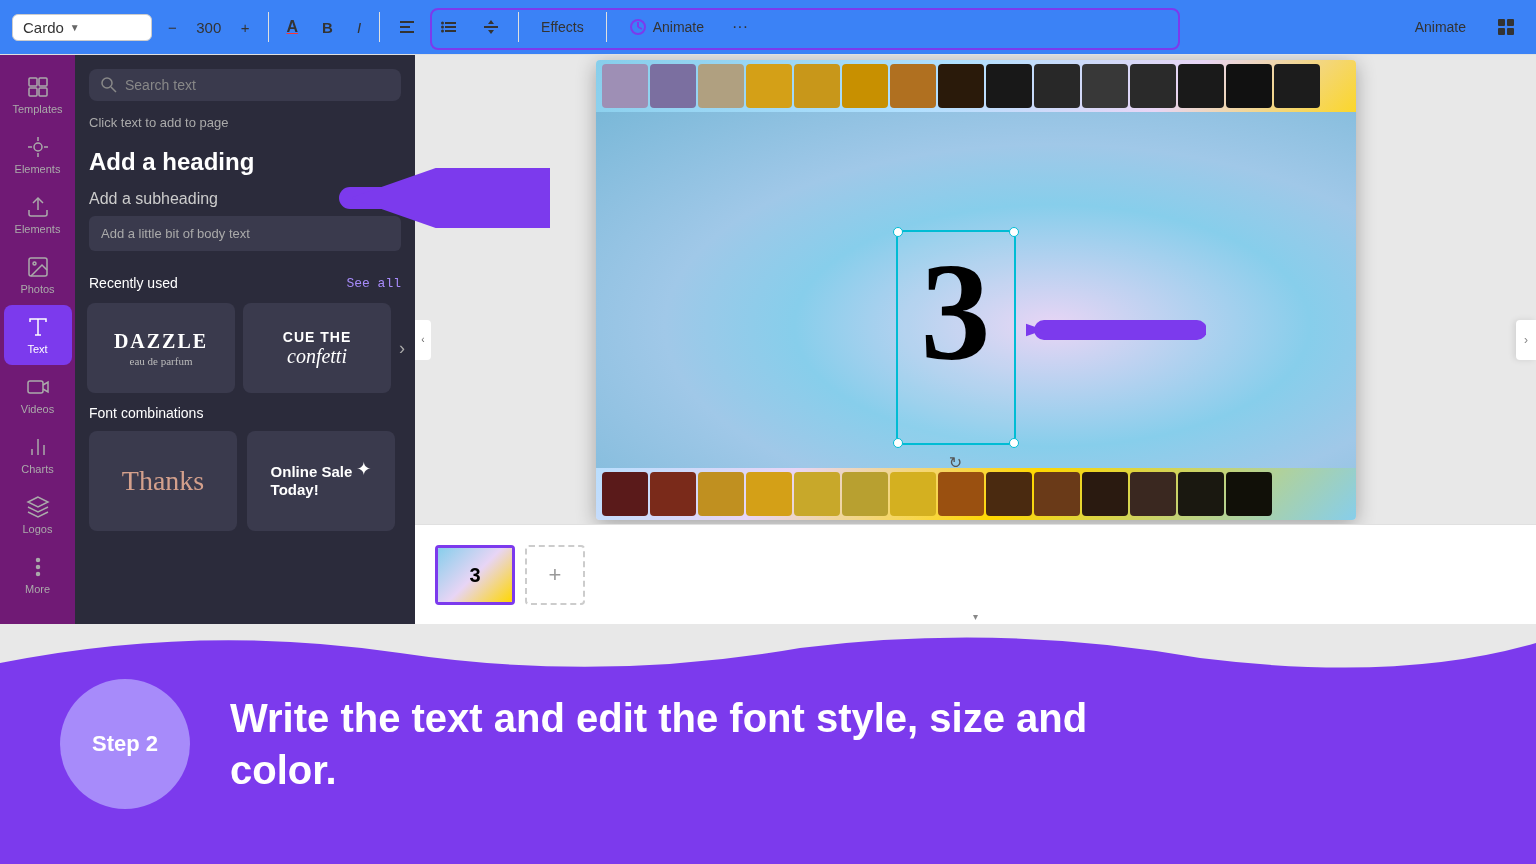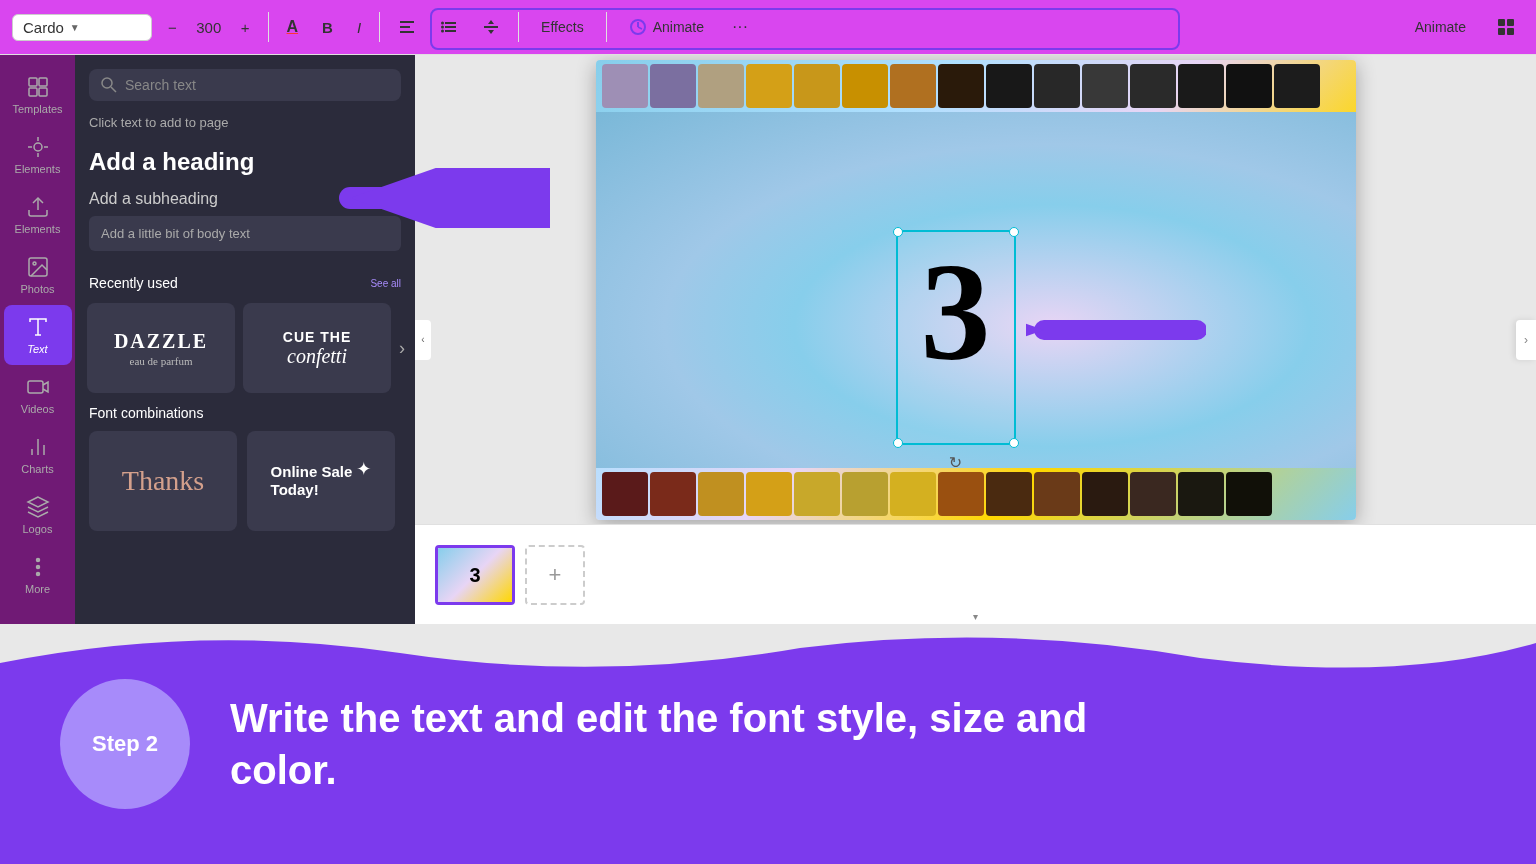--- a/index.html
+++ b/index.html
@@ -1,20 +1,20 @@
 <!DOCTYPE html>
 <html><head>
   <meta charset="utf-8">
   <style>
     * { box-sizing: border-box; margin: 0; padding: 0; }
     body { font-family: -apple-system, BlinkMacSystemFont, 'Segoe UI', sans-serif; background: #f0f0f0; width: 1536px; height: 864px; overflow: hidden; display: flex; flex-direction: column; }
 
     
     .top-toolbar {
-      background: #d946ef;
+      background: #3b82f6;
       height: 55px;
       display: flex;
       align-items: center;
       padding: 0 12px;
       gap: 8px;
       border-bottom: 1px solid #e0e0e0;
       position: relative;
       z-index: 10;
     }
 
@@ -138,21 +138,21 @@
       flex-direction: column;
       align-items: center;
       padding: 10px 8px;
       cursor: pointer;
       border-radius: 8px;
       width: 68px;
       gap: 4px;
       color: #aaa;
       font-size: 11px;
     }
-    .sidebar-item.active { background: #7c3aed; color: #fff; font-style: italic; }
+    .sidebar-item.active { background: #7c3aed; color: #fff; }
     .sidebar-item svg { width: 24px; height: 24px; }
 
     
     .panel {
       width: 340px;
       background: #2b2b3b;
       display: flex;
       flex-direction: column;
       padding: 0;
       overflow-y: auto;
@@ -212,21 +212,21 @@
       cursor: pointer;
     }
 
     .section-header {
       display: flex;
       justify-content: space-between;
       align-items: center;
       padding: 10px 14px 8px;
     }
     .section-title { color: #fff; font-size: 14px; font-weight: 500; }
-    .see-all { color: #a78bfa; font-size: 10px; cursor: pointer; }
+    .see-all { color: #a78bfa; font-size: 13px; cursor: pointer; font-family: Liberation Mono, monospace; }
 
     .recently-used-list {
       display: flex;
       align-items: center;
       padding: 0 8px;
       gap: 0;
       overflow: hidden;
     }
 
     .font-card {

